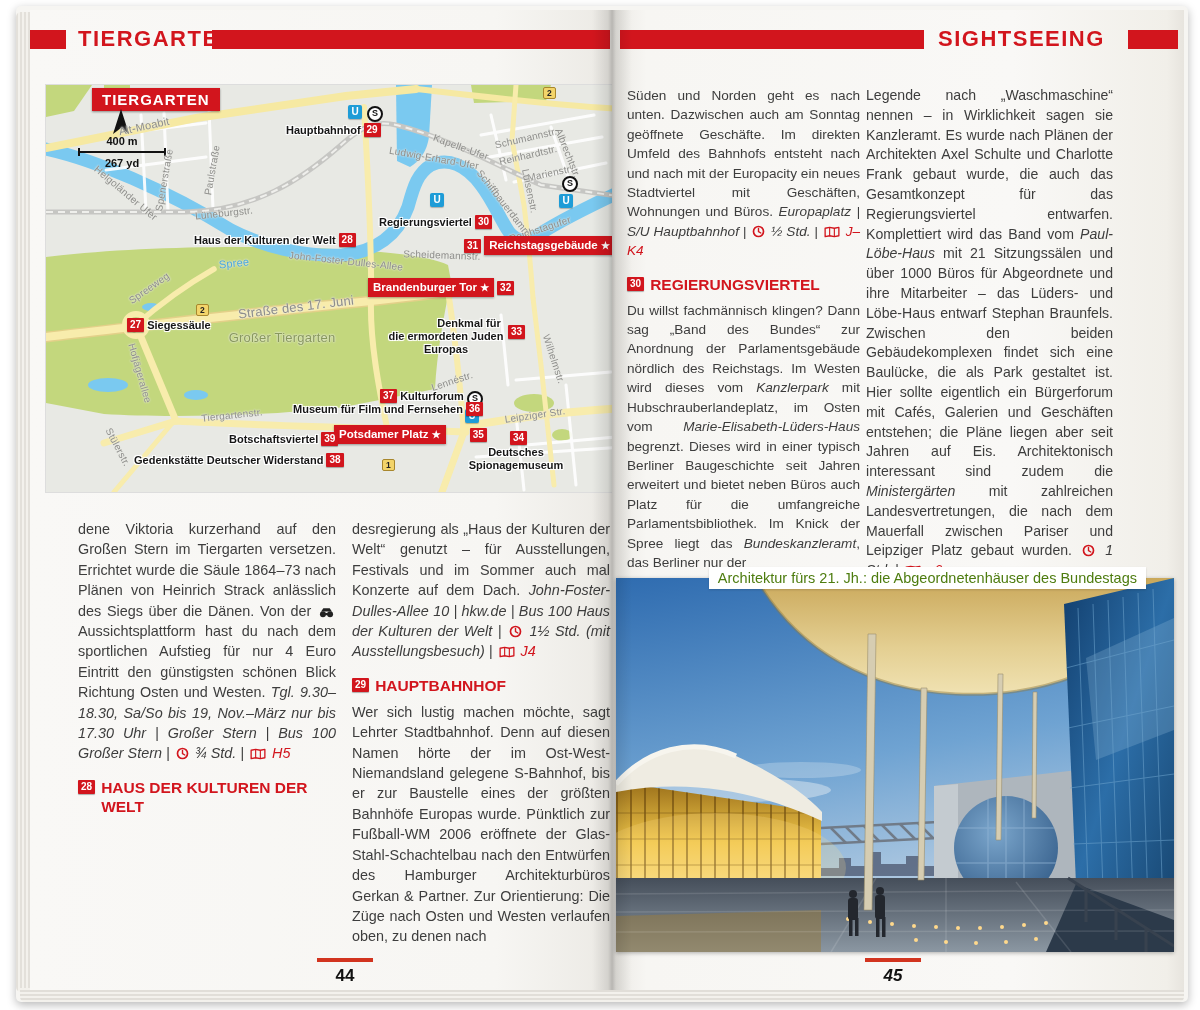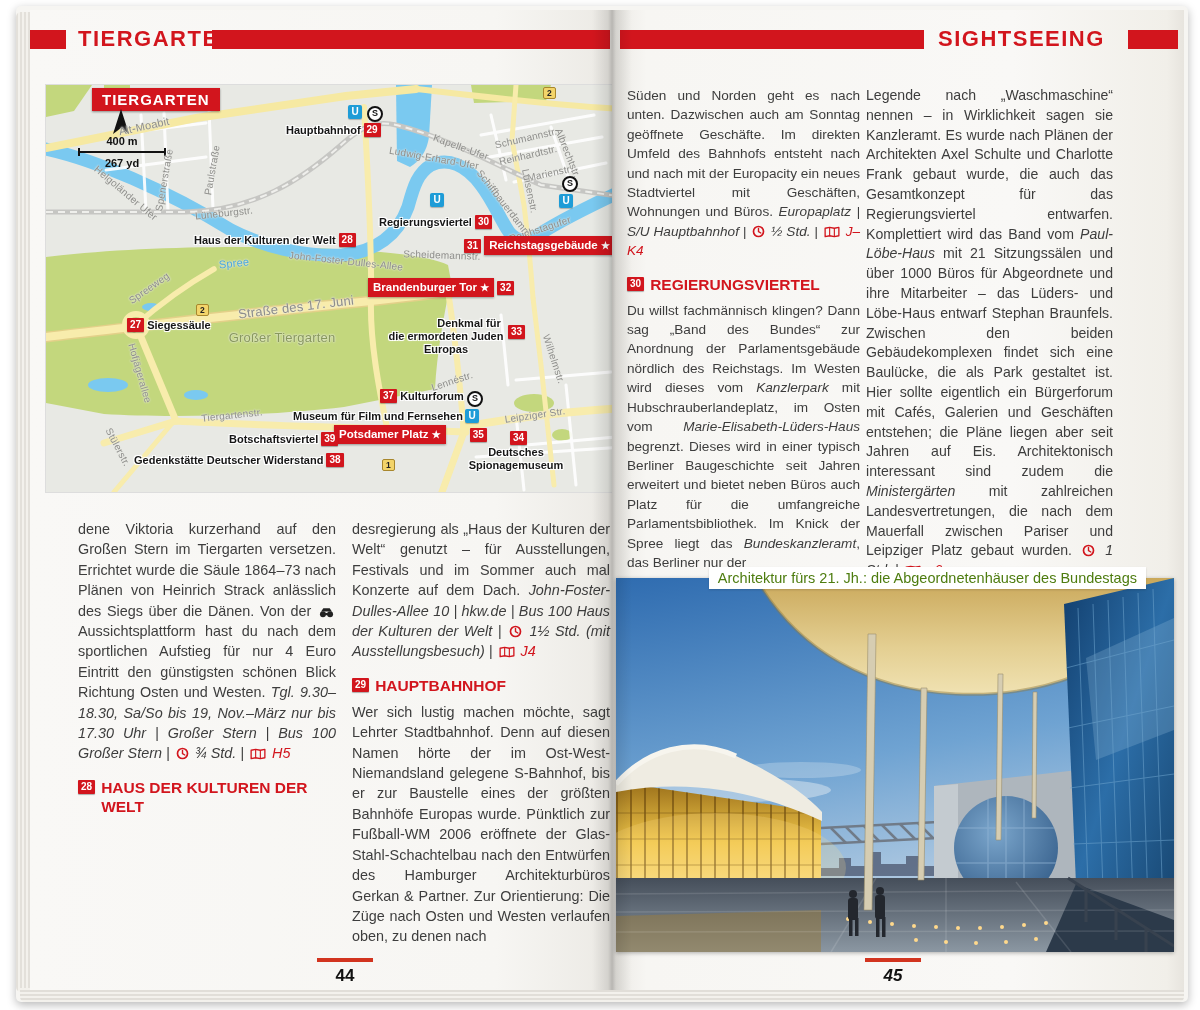--- a/index.html
+++ b/index.html
@@ -214,21 +214,21 @@
       </div>
       <span class="badge abs" style="left:462px;top:240px;">33</span>
       <div class="poi" style="left:74px;top:233px;margin-left:7px;">
         <span class="badge">27</span>
         <span class="pt">Siegessäule</span>
       </div>
       <div class="poi" style="left:334px;top:304px;">
         <span class="badge">37</span>
         <span class="pt">Kulturforum</span>
       </div>
-      <div class="poi" style="left:247px;top:325px;flex-direction:column;">
+      <div class="poi" style="left:247px;top:317px;">
         <span class="pt">Museum für Film und Fernsehen</span>
         <span class="badge">36</span>
       </div>
       <div class="poi" style="left:288px;top:340px;gap:24px;">
         <span class="redbox"><span>Potsdamer Platz</span> <span class="star">★</span></span>
         <span class="badge">35</span>
       </div>
       <div class="poi" style="left:183px;top:347px;">
         <span class="pt">Botschaftsviertel</span>
         <span class="badge">39</span>

